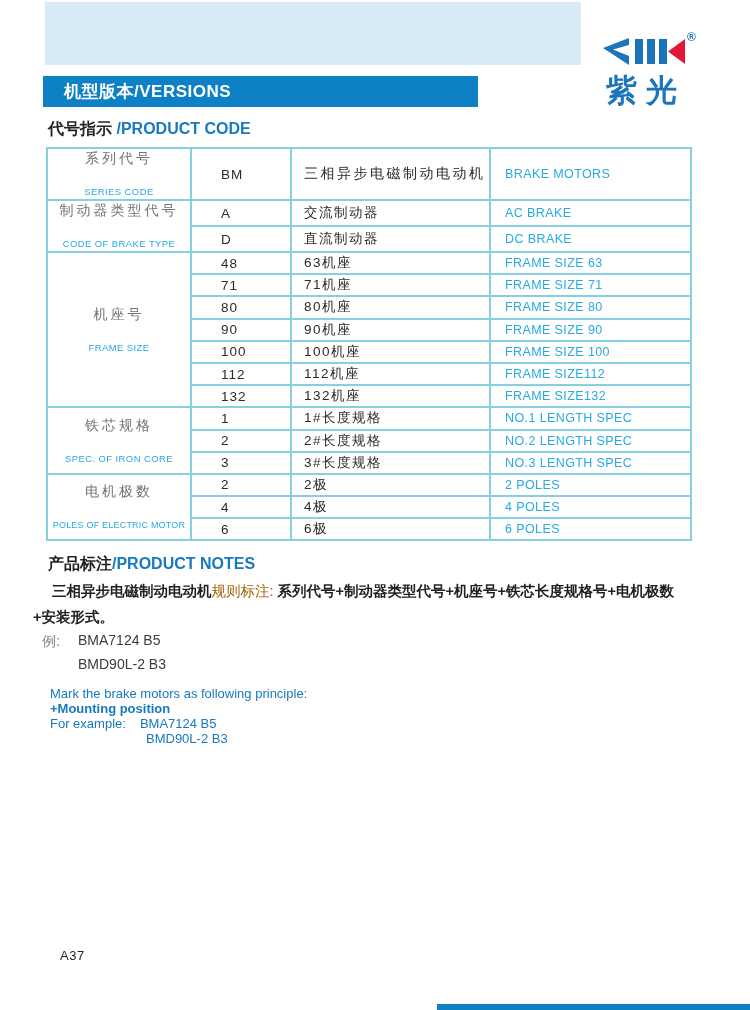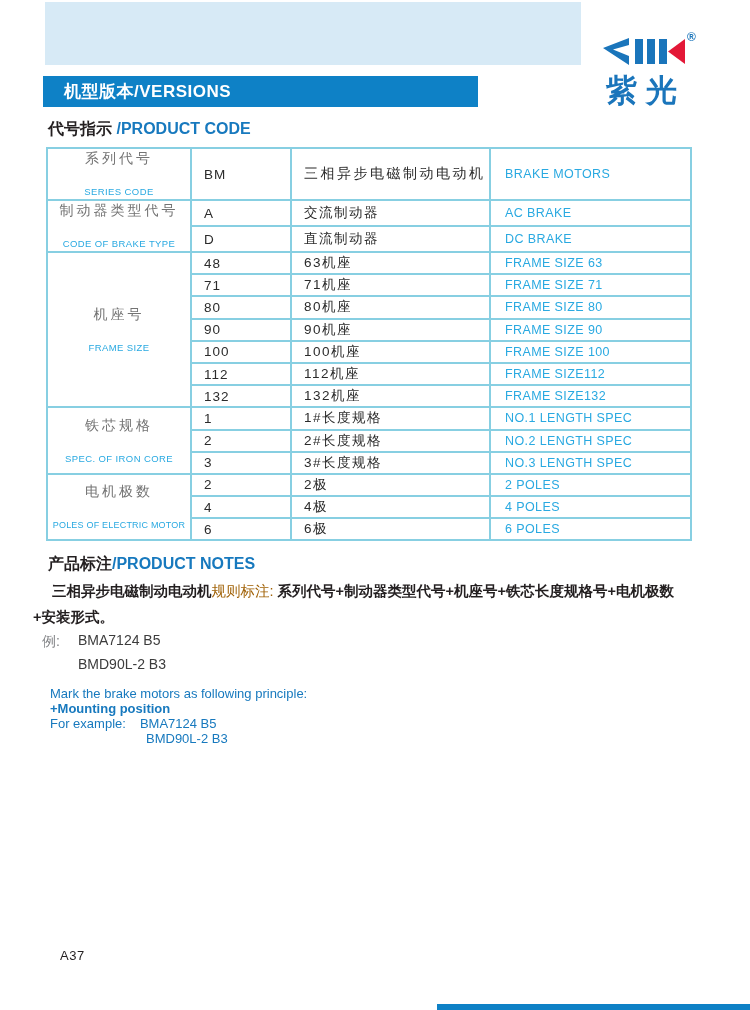--- a/index.html
+++ b/index.html
@@ -32,21 +32,21 @@
   .code-table{
     position:absolute;left:46px;top:147px;border-collapse:collapse;table-layout:fixed;
     width:644px;
   }
   .code-table td{border:2px solid #87cfe2;vertical-align:middle;box-sizing:border-box;overflow:hidden;white-space:nowrap;}
   .code-table tr{height:22.2px;}
   .code-table tr.hdr{height:49px;}
   td.group{text-align:center;}
   td.group .gzh{display:block;font-size:14px;color:#737373;letter-spacing:3px;line-height:17px;}
   td.group .gen{display:block;font-size:9.5px;color:#29a9e1;letter-spacing:0.4px;line-height:12px;margin-top:19px;}
-  td.code{padding-left:12px;font-size:13.5px;color:#2b2b2b;letter-spacing:1px;}
+  td.code{padding-left:29px;font-size:13.5px;color:#2b2b2b;letter-spacing:1px;}
   td.zh{padding-left:12px;font-size:13.5px;color:#2b2b2b;letter-spacing:1.5px;}
   td.en{padding-left:14px;font-size:12.5px;color:#29a9e1;letter-spacing:0.4px;border-radius:23px;}
   tr.hdr td.zh{font-size:14px;letter-spacing:2.5px;}
   
   .rule-zh{
     position:absolute;left:33px;top:578px;width:695px;margin:0;
     font-size:14.5px;line-height:26px;color:#231f20;text-indent:19px;
   }
   .rule-zh .b{font-weight:bold;color:#231f20;}
   .rule-zh .gray{font-weight:normal;color:#a16207;}

